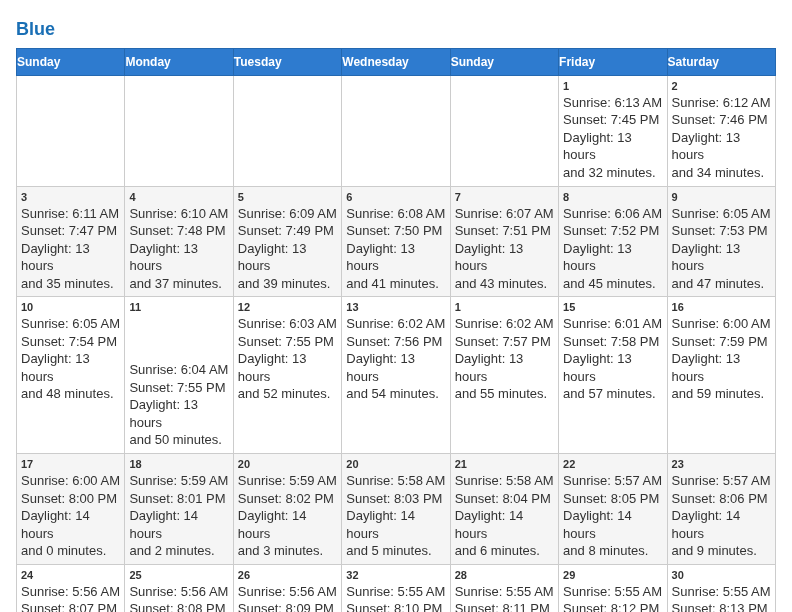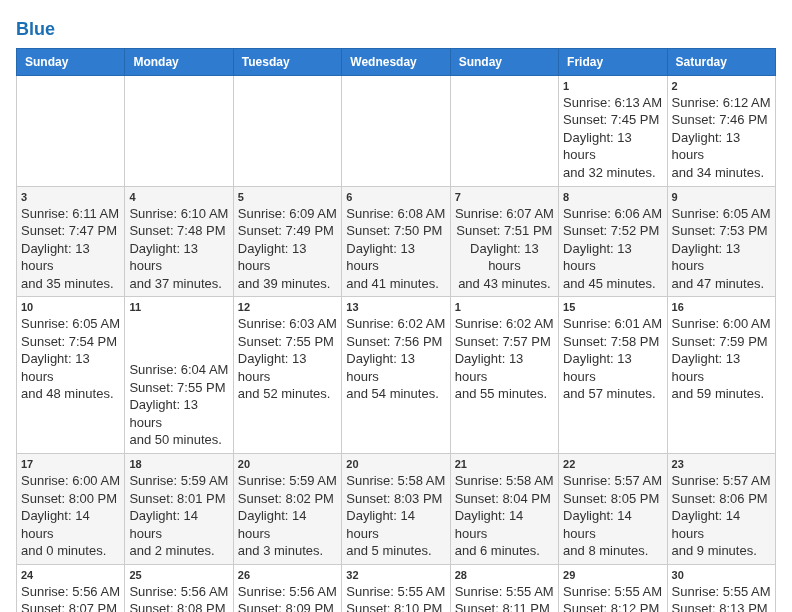--- a/index.html
+++ b/index.html
@@ -50,21 +50,21 @@
     .calendar {
       width: 100%;
       border-collapse: collapse;
       border: 1px solid #ccc;
     }
     .calendar th {
       background-color: #2e7bcf;
       color: #fff;
       font-size: 12px;
       font-weight: bold;
-      padding: 6px 8px;
+      padding: 6px 0;
       text-align: left;
       border: 1px solid #2468b0;
     }
     .calendar td {
       vertical-align: top;
       font-size: 10px;
       color: #333;
       padding: 4px;
       border: 1px solid #ccc;
       width: 108px;
@@ -164,21 +164,21 @@
         </td>
         <td>
           <span class="day-number">6</span>
           <div class="day-info" style="white-space: pre-line;">Sunrise: 6:08 AM
 Sunset: 7:50 PM
 Daylight: 13 hours
 and 41 minutes.</div>
         </td>
         <td>
           <span class="day-number">7</span>
-          <div class="day-info" style="white-space: pre-line; text-align: center;">Sunrise: 6:07 AM
+          <div class="day-info" style="white-space: pre-line;">Sunrise: 6:07 AM
 Sunset: 7:51 PM
 Daylight: 13 hours
 and 43 minutes.</div>
         </td>
         <td>
           <span class="day-number">8</span>
           <div class="day-info" style="white-space: pre-line;">Sunrise: 6:06 AM
 Sunset: 7:52 PM
 Daylight: 13 hours
 and 45 minutes.</div>

